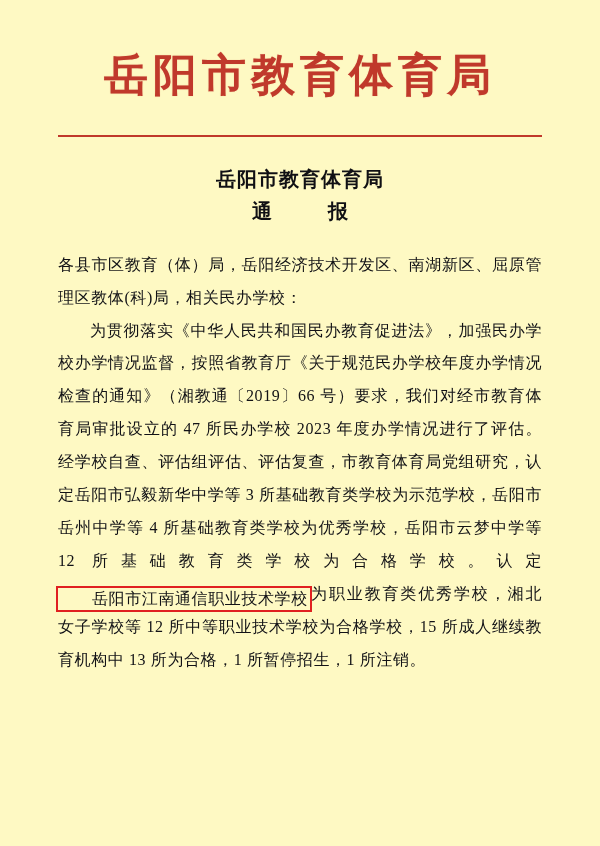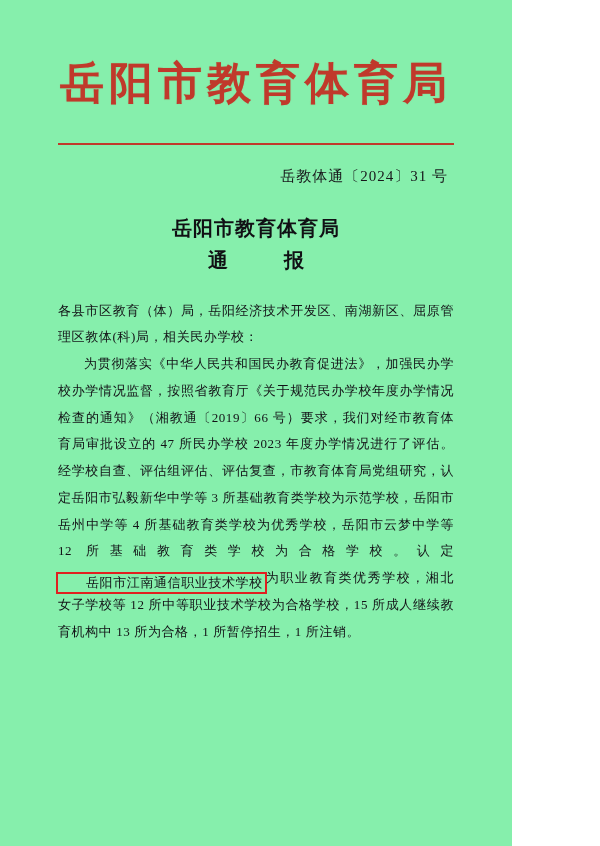--- a/index.html
+++ b/index.html
@@ -8,25 +8,25 @@
   }
   body {
     width: 600px;
     height: 846px;
     background: #ffffff;
     font-family: "Liberation Serif", "DejaVu Serif", serif;
     overflow: hidden;
   }
   .page {
     position: relative;
-    width: 512px;
+    width: 600px;
     height: 846px;
-    background: #86efac;
+    background: #fef9c3;
     box-sizing: border-box;
-    padding: 12px 58px;
+    padding: 4px 58px;
   }
   .masthead {
     text-align: center;
     padding-top: 46px;
   }
   .masthead-title {
     font-family: "DejaVu Serif", "Liberation Serif", serif;
     font-weight: bold;
     color: #c0392b;
     font-size: 44px;
@@ -57,21 +57,21 @@
     font-size: 20px;
     line-height: 1.6;
     letter-spacing: 1px;
   }
   .title-line-3 {
     letter-spacing: 18px;
     padding-left: 18px;
   }
   .body-text {
     margin-top: 22px;
-    font-size: 13px;
+    font-size: 16px;
     line-height: 2.06;
     color: #121216;
     text-align: justify;
     letter-spacing: 0.6px;
   }
   .para {
     margin: 0;
   }
   .para.indent {
     text-indent: 2em;
@@ -92,21 +92,20 @@
 </head>
 <body>
 
 <div class="page">
 
   <div class="masthead">
     <div class="masthead-title">岳阳市教育体育局</div>
     <div class="masthead-rule"></div>
   </div>
 
-  <div class="doc-number">岳教体通〔2024〕31 号</div>
 
   <div class="title-block">
     <div>岳阳市教育体育局</div>
     <div class="title-line-3">通　报</div>
   </div>
 
   <div class="body-text">
     <p class="para">各县市区教育（体）局，岳阳经济技术开发区、南湖新区、屈原管理区教体(科)局，相关民办学校：</p>
     <p class="para indent"><span>为贯彻落实《中华人民共和国民办教育促进法》，加强民办学校办学情况监督，按照省教育厅《关于规范民办学校年度办学情况检查的通知》（湘教通〔2019〕66 号）要求，我们对经市教育体育局审批设立的 47 所民办学校 2023 年度办学情况进行了评估。经学校自查、评估组评估、评估复查，市教育体育局党组研究，认定岳阳市弘毅新华中学等 3 所基础教育类学校为示范学校，岳阳市岳州中学等 4 所基础教育类学校为优秀学校，岳阳市云梦中学等 12 所基础教育类学校为合格学校。认定</span><span class="highlight-box">岳阳市江南通信职业技术学校</span><span>为职业教育类优秀学校，湘北女子学校等 12 所中等职业技术学校为合格学校，15 所成人继续教育机构中 13 所为合格，1 所暂停招生，1 所注销。</span></p>
   </div>

